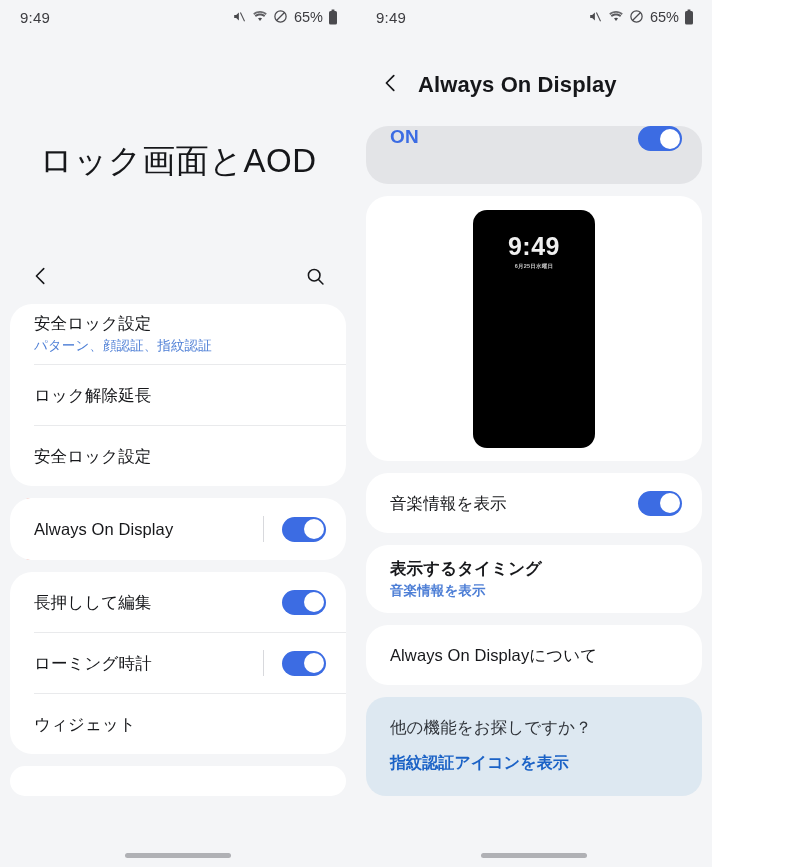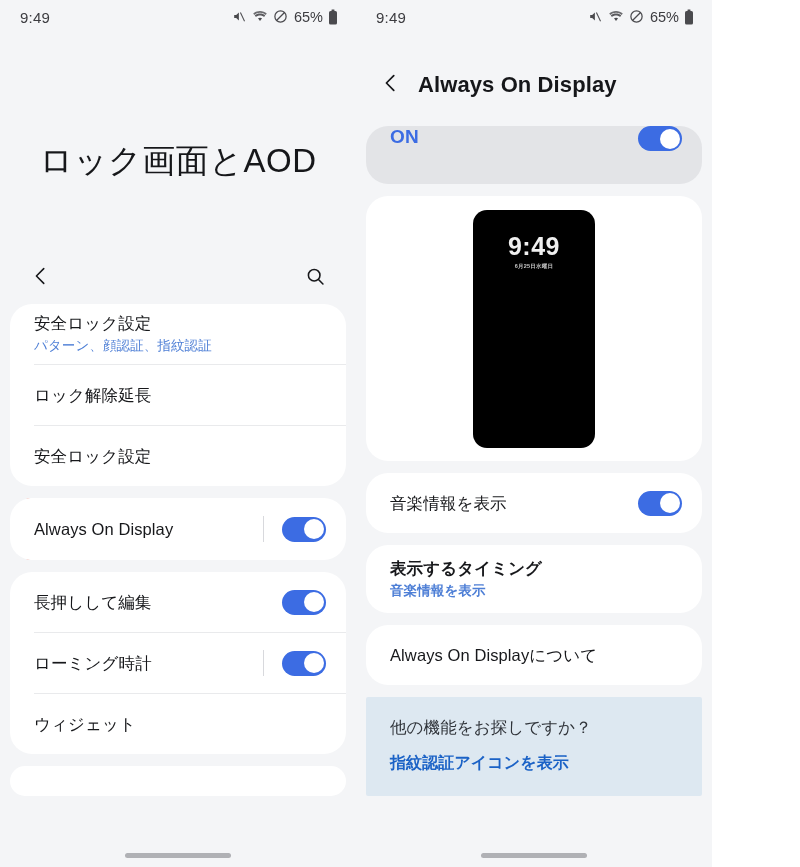--- a/index.html
+++ b/index.html
@@ -212,21 +212,21 @@
     color: #c9c9c9;
     font-size: 5.5px;
     font-weight: 700;
     letter-spacing: .2px;
   }
 
   
   .info-card {
     margin: 12px 10px 0;
     background: #dde8f1;
-    border-radius: 2px;
+    border-radius: 20px;
     padding: 20px 24px 22px;
     box-sizing: border-box;
   }
   .info-title {
     font-size: 16.5px;
     color: #30343a;
     letter-spacing: .1px;
   }
   .info-link {
     margin-top: 14px;

